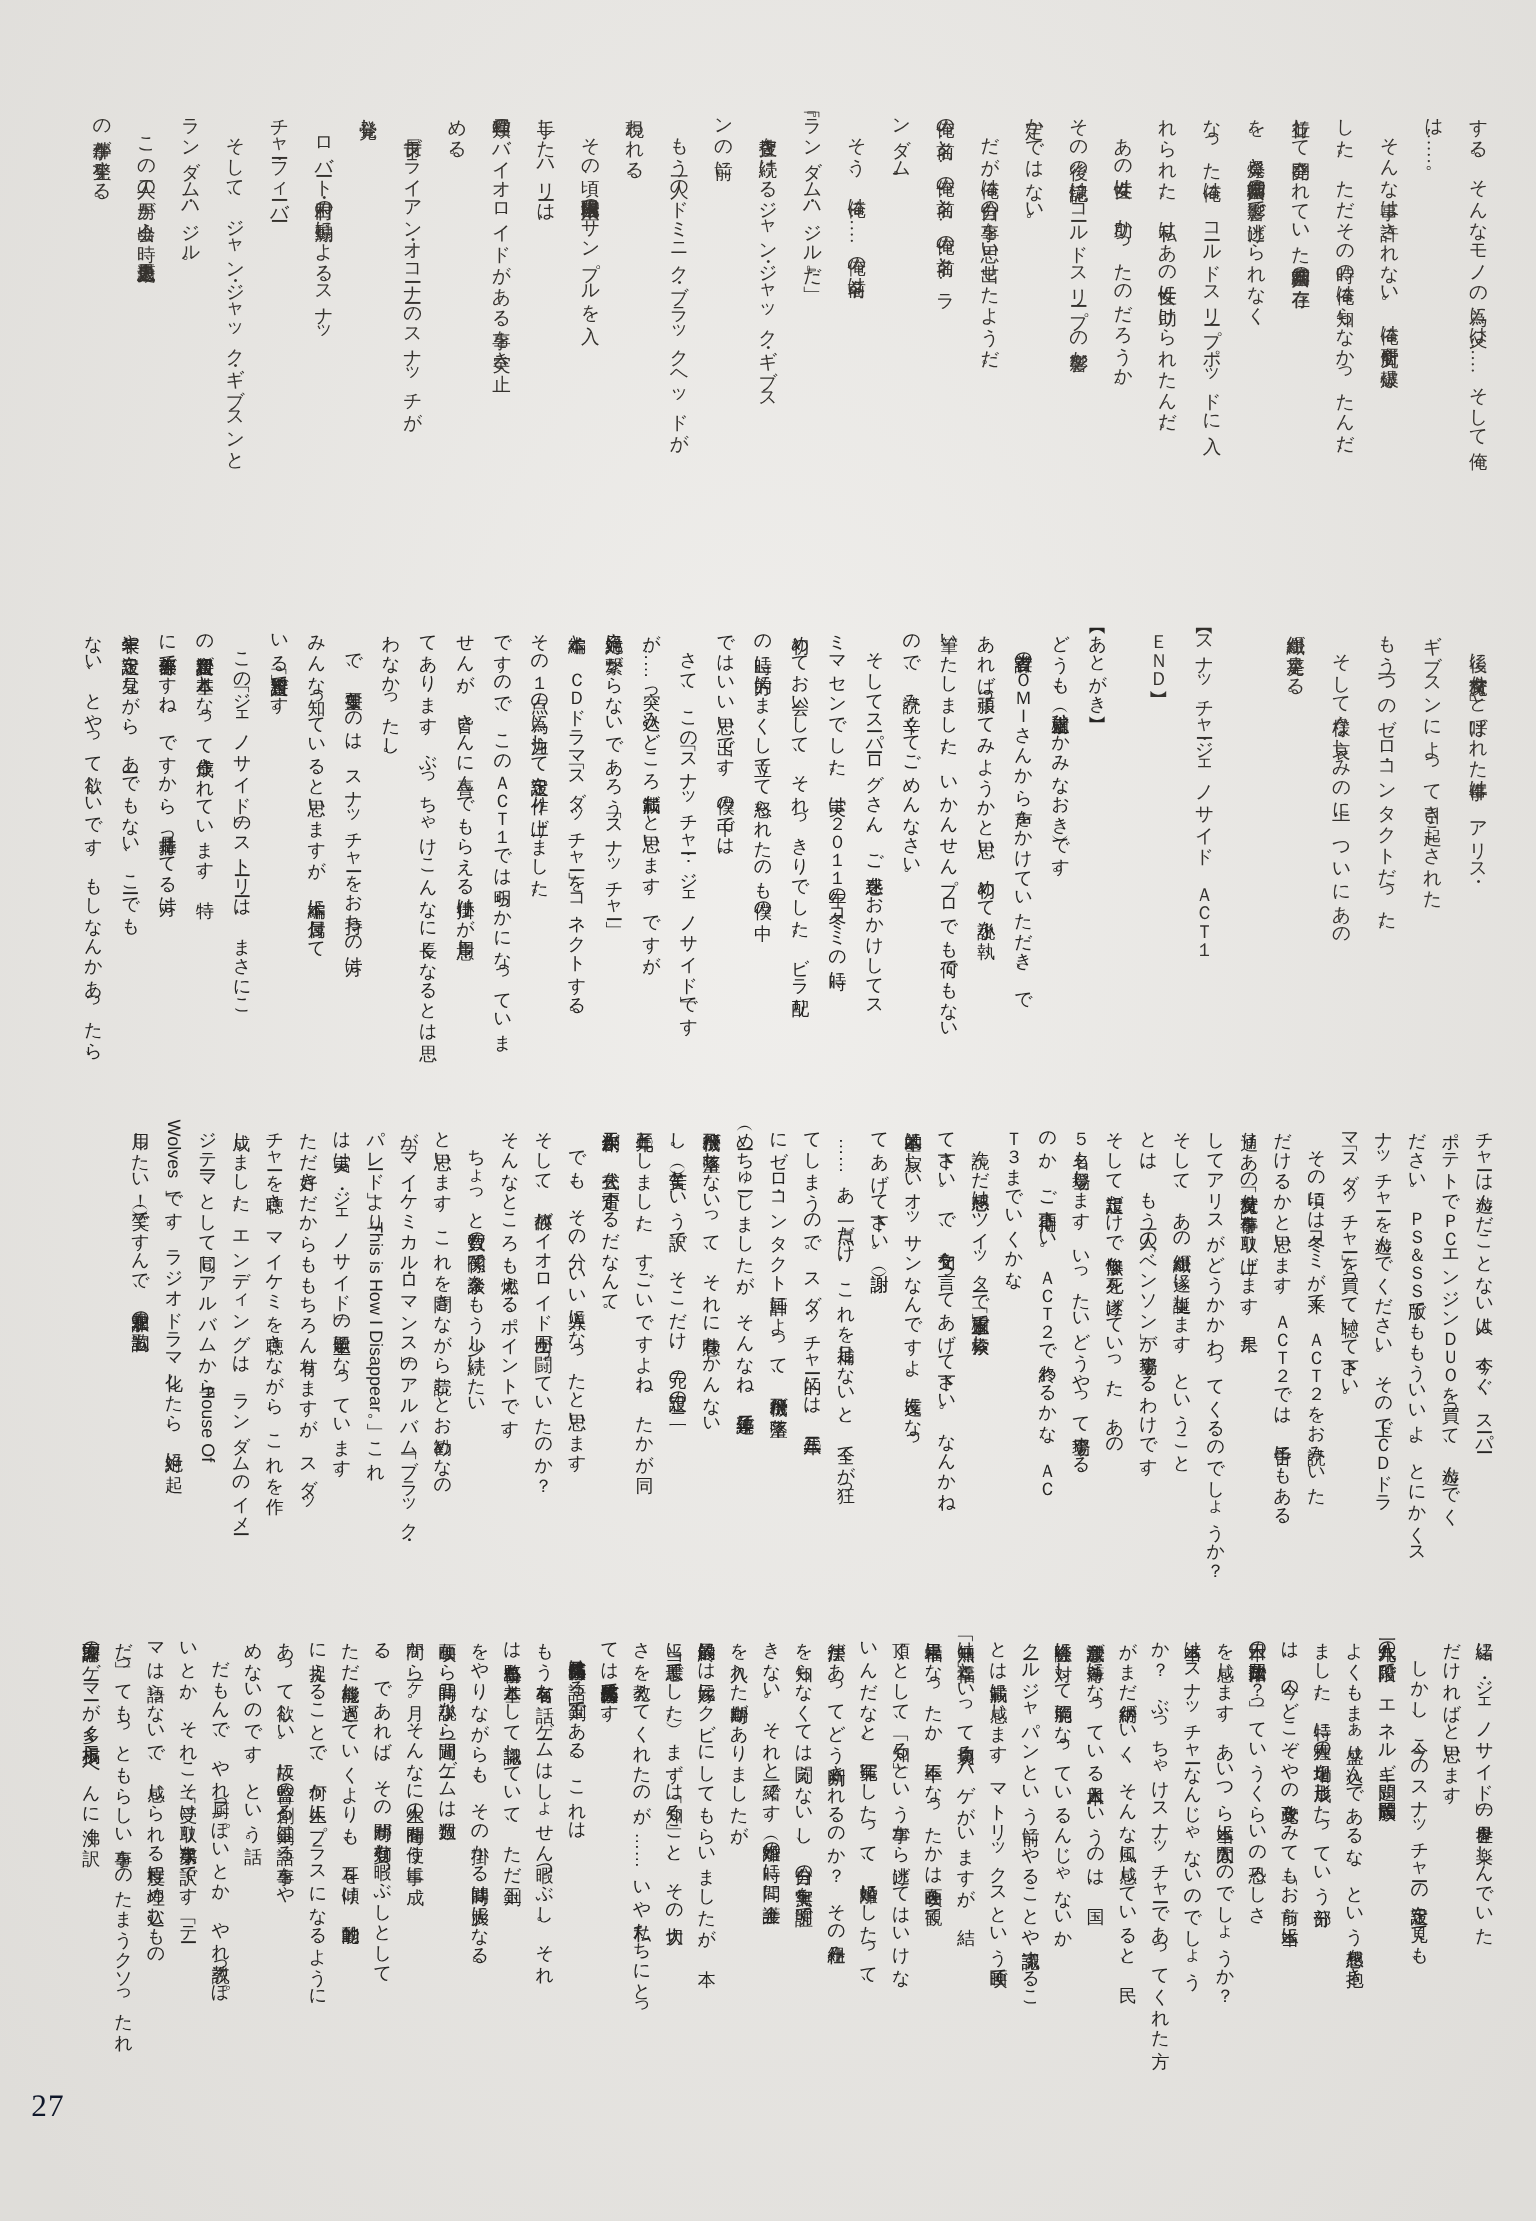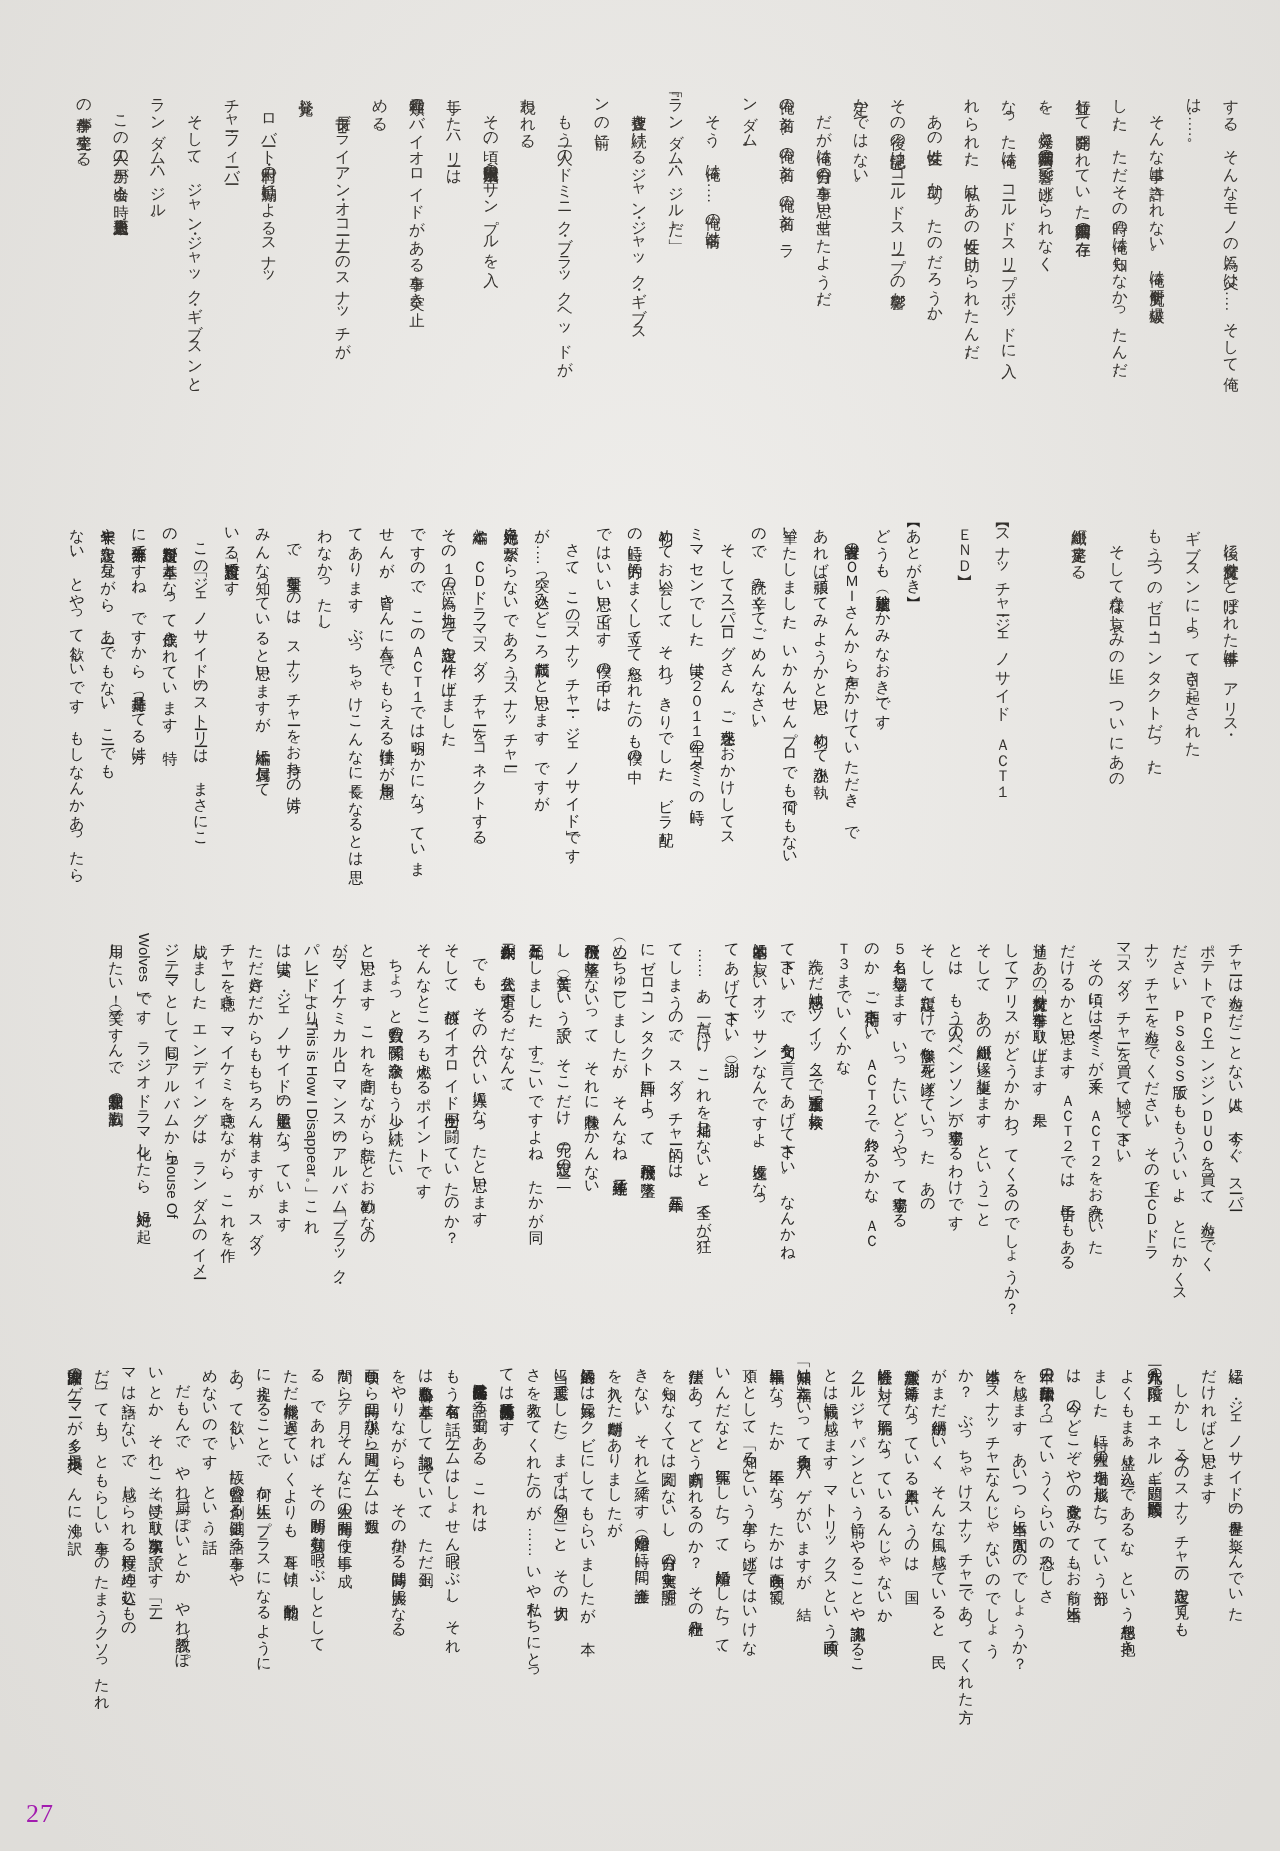--- a/index.html
+++ b/index.html
@@ -44,25 +44,25 @@
   #band2 { top: 518px; height: 405px; }
   #band2 .sect { display: block; }
   #band2 .sect-story   { font-size: 15.5px; line-height: 38px; }
   #band2 .sect-after   { font-size: 15px;   line-height: 31px; margin-block-start: 16px; }
   #band3 { top: 933px;  height: 405px; font-size: 15px; line-height: 28px; }
   #band4 { top: 1358px; height: 405px; font-size: 15px; line-height: 27px; }
 
   .page-number {
     position: absolute;
     left: 26px;
-    top: 1799px;
+    top: 1740px;
     font-family: "Liberation Serif", "DejaVu Serif", serif;
     font-size: 26px;
     letter-spacing: 1px;
-    color: #a21caf;
+    color: #0f172a;
   }
 </style>
 </head>
 <body>
 
 <div class="page">
 
   <div id="band1" class="band serif">
       <p class="col">する。そんなモノの為に父は……そして俺</p>
       <p class="col">は……。</p>

